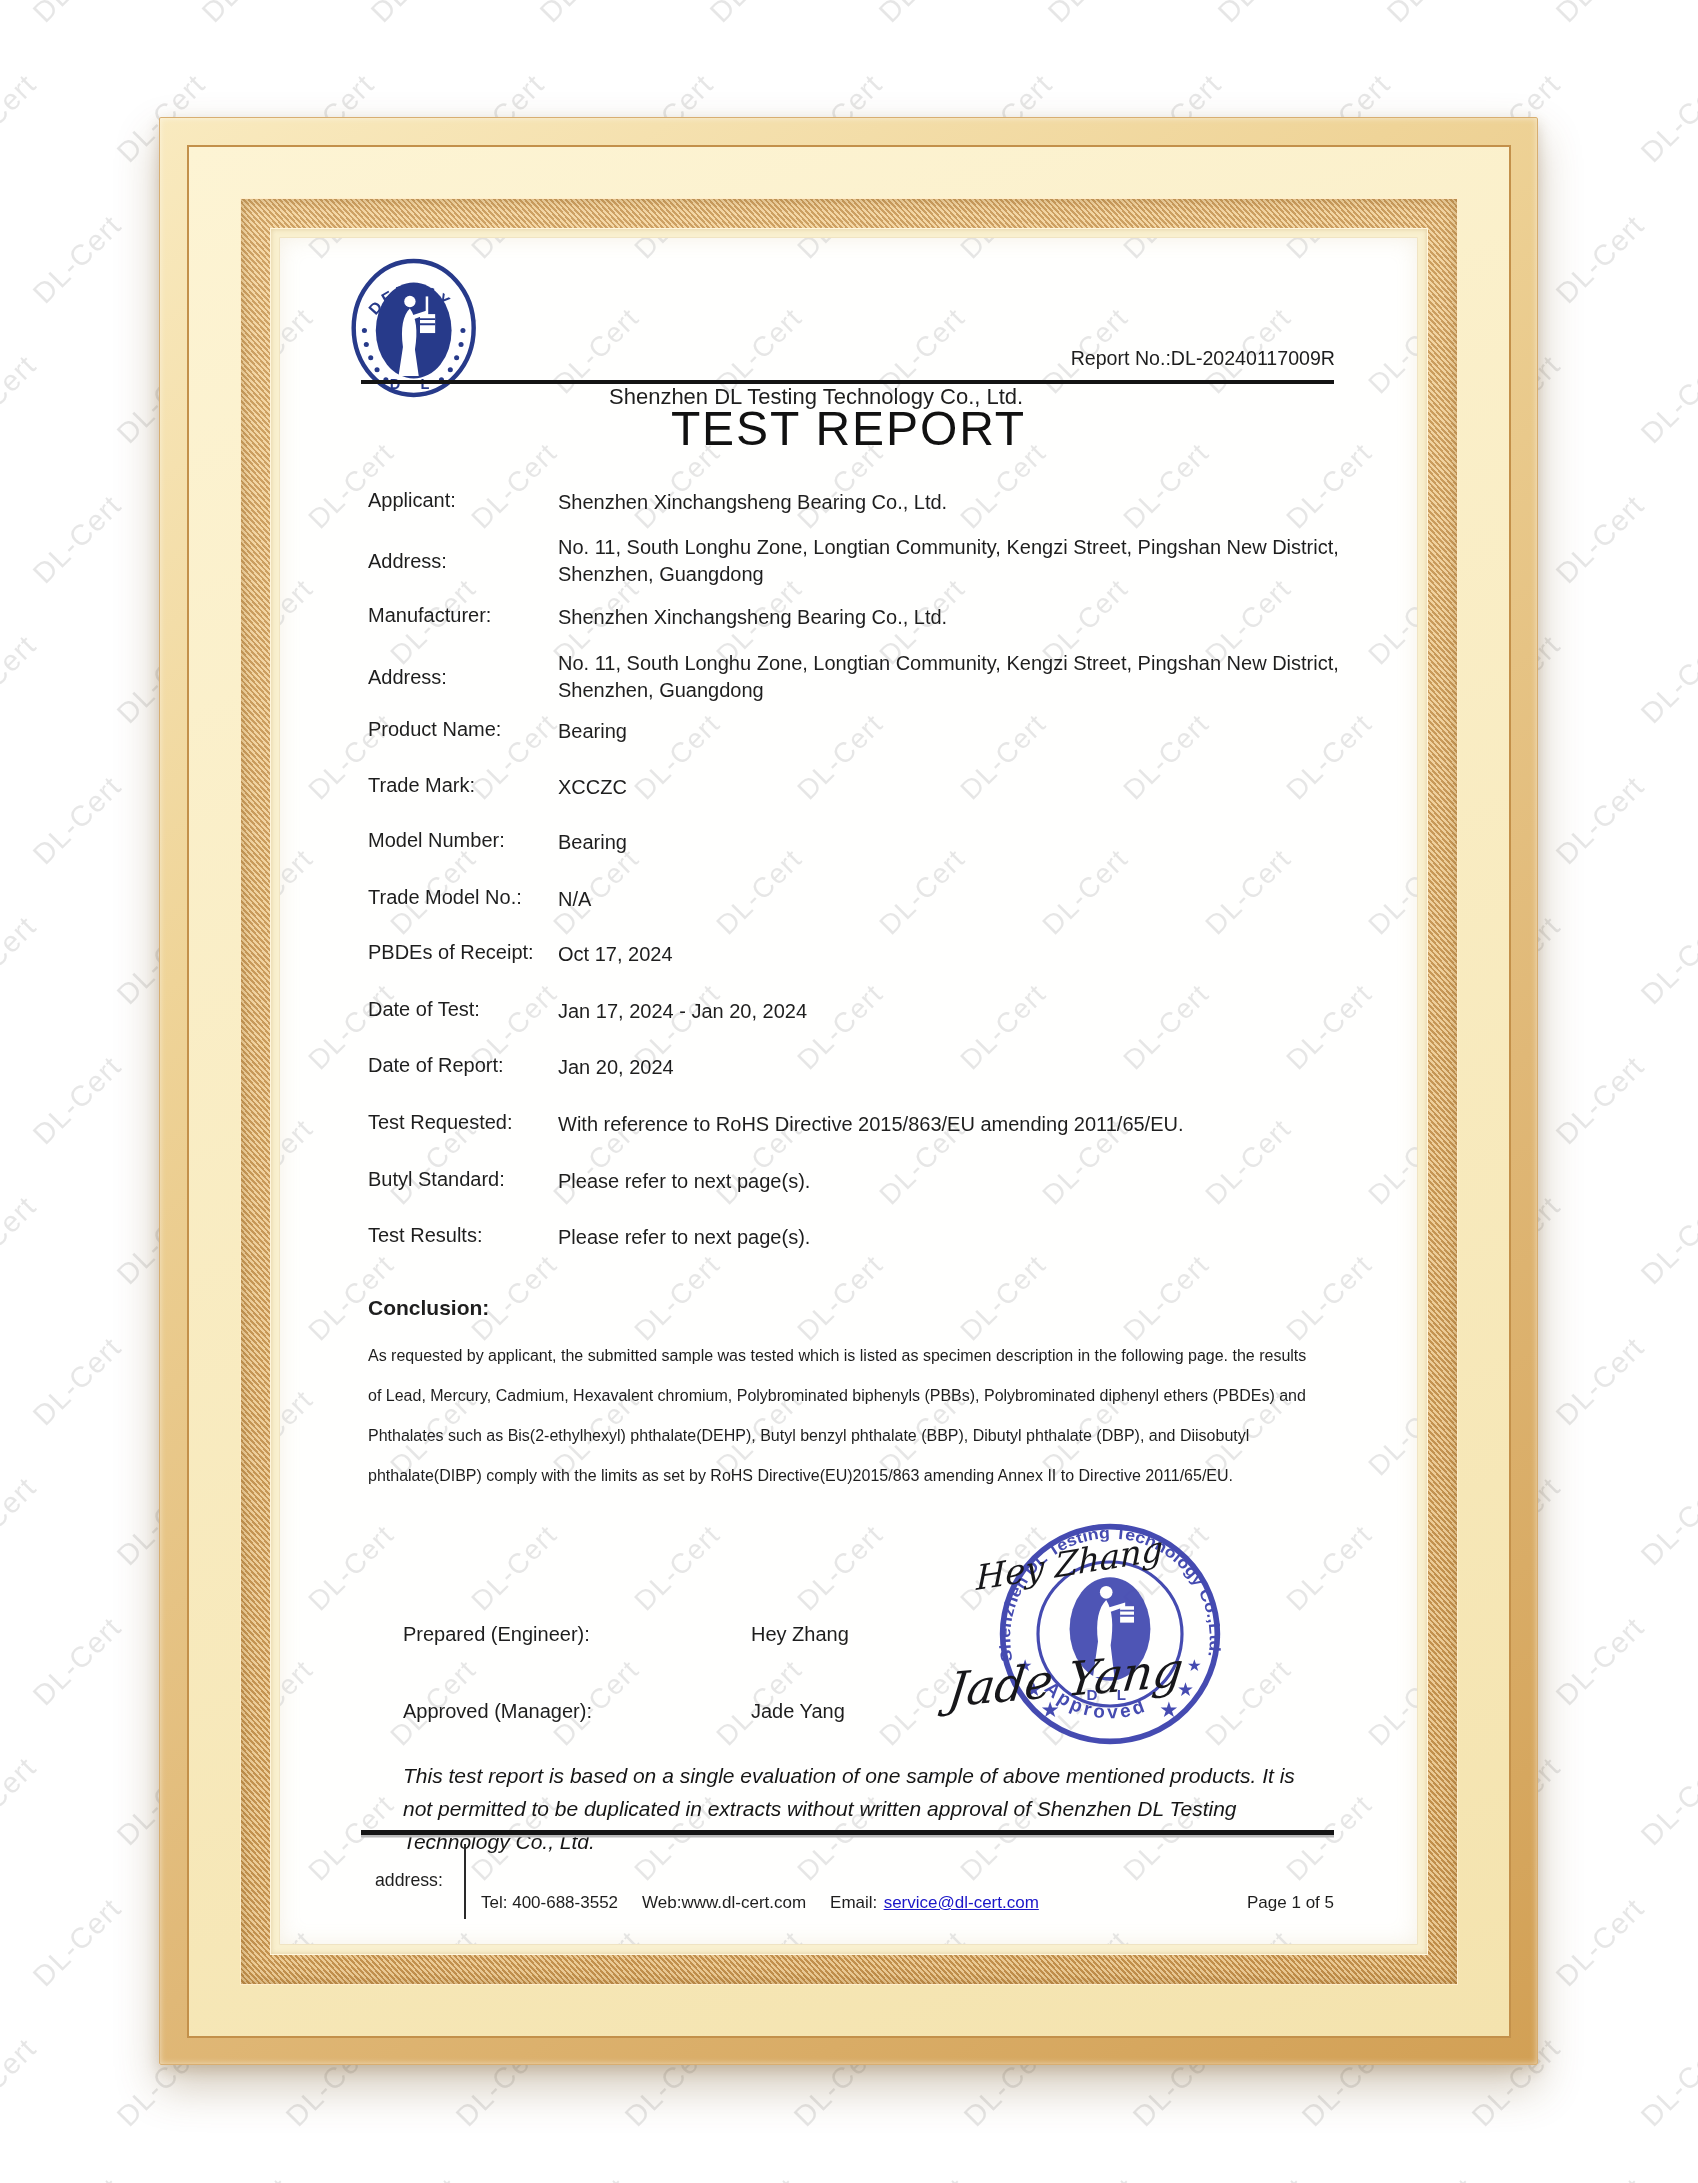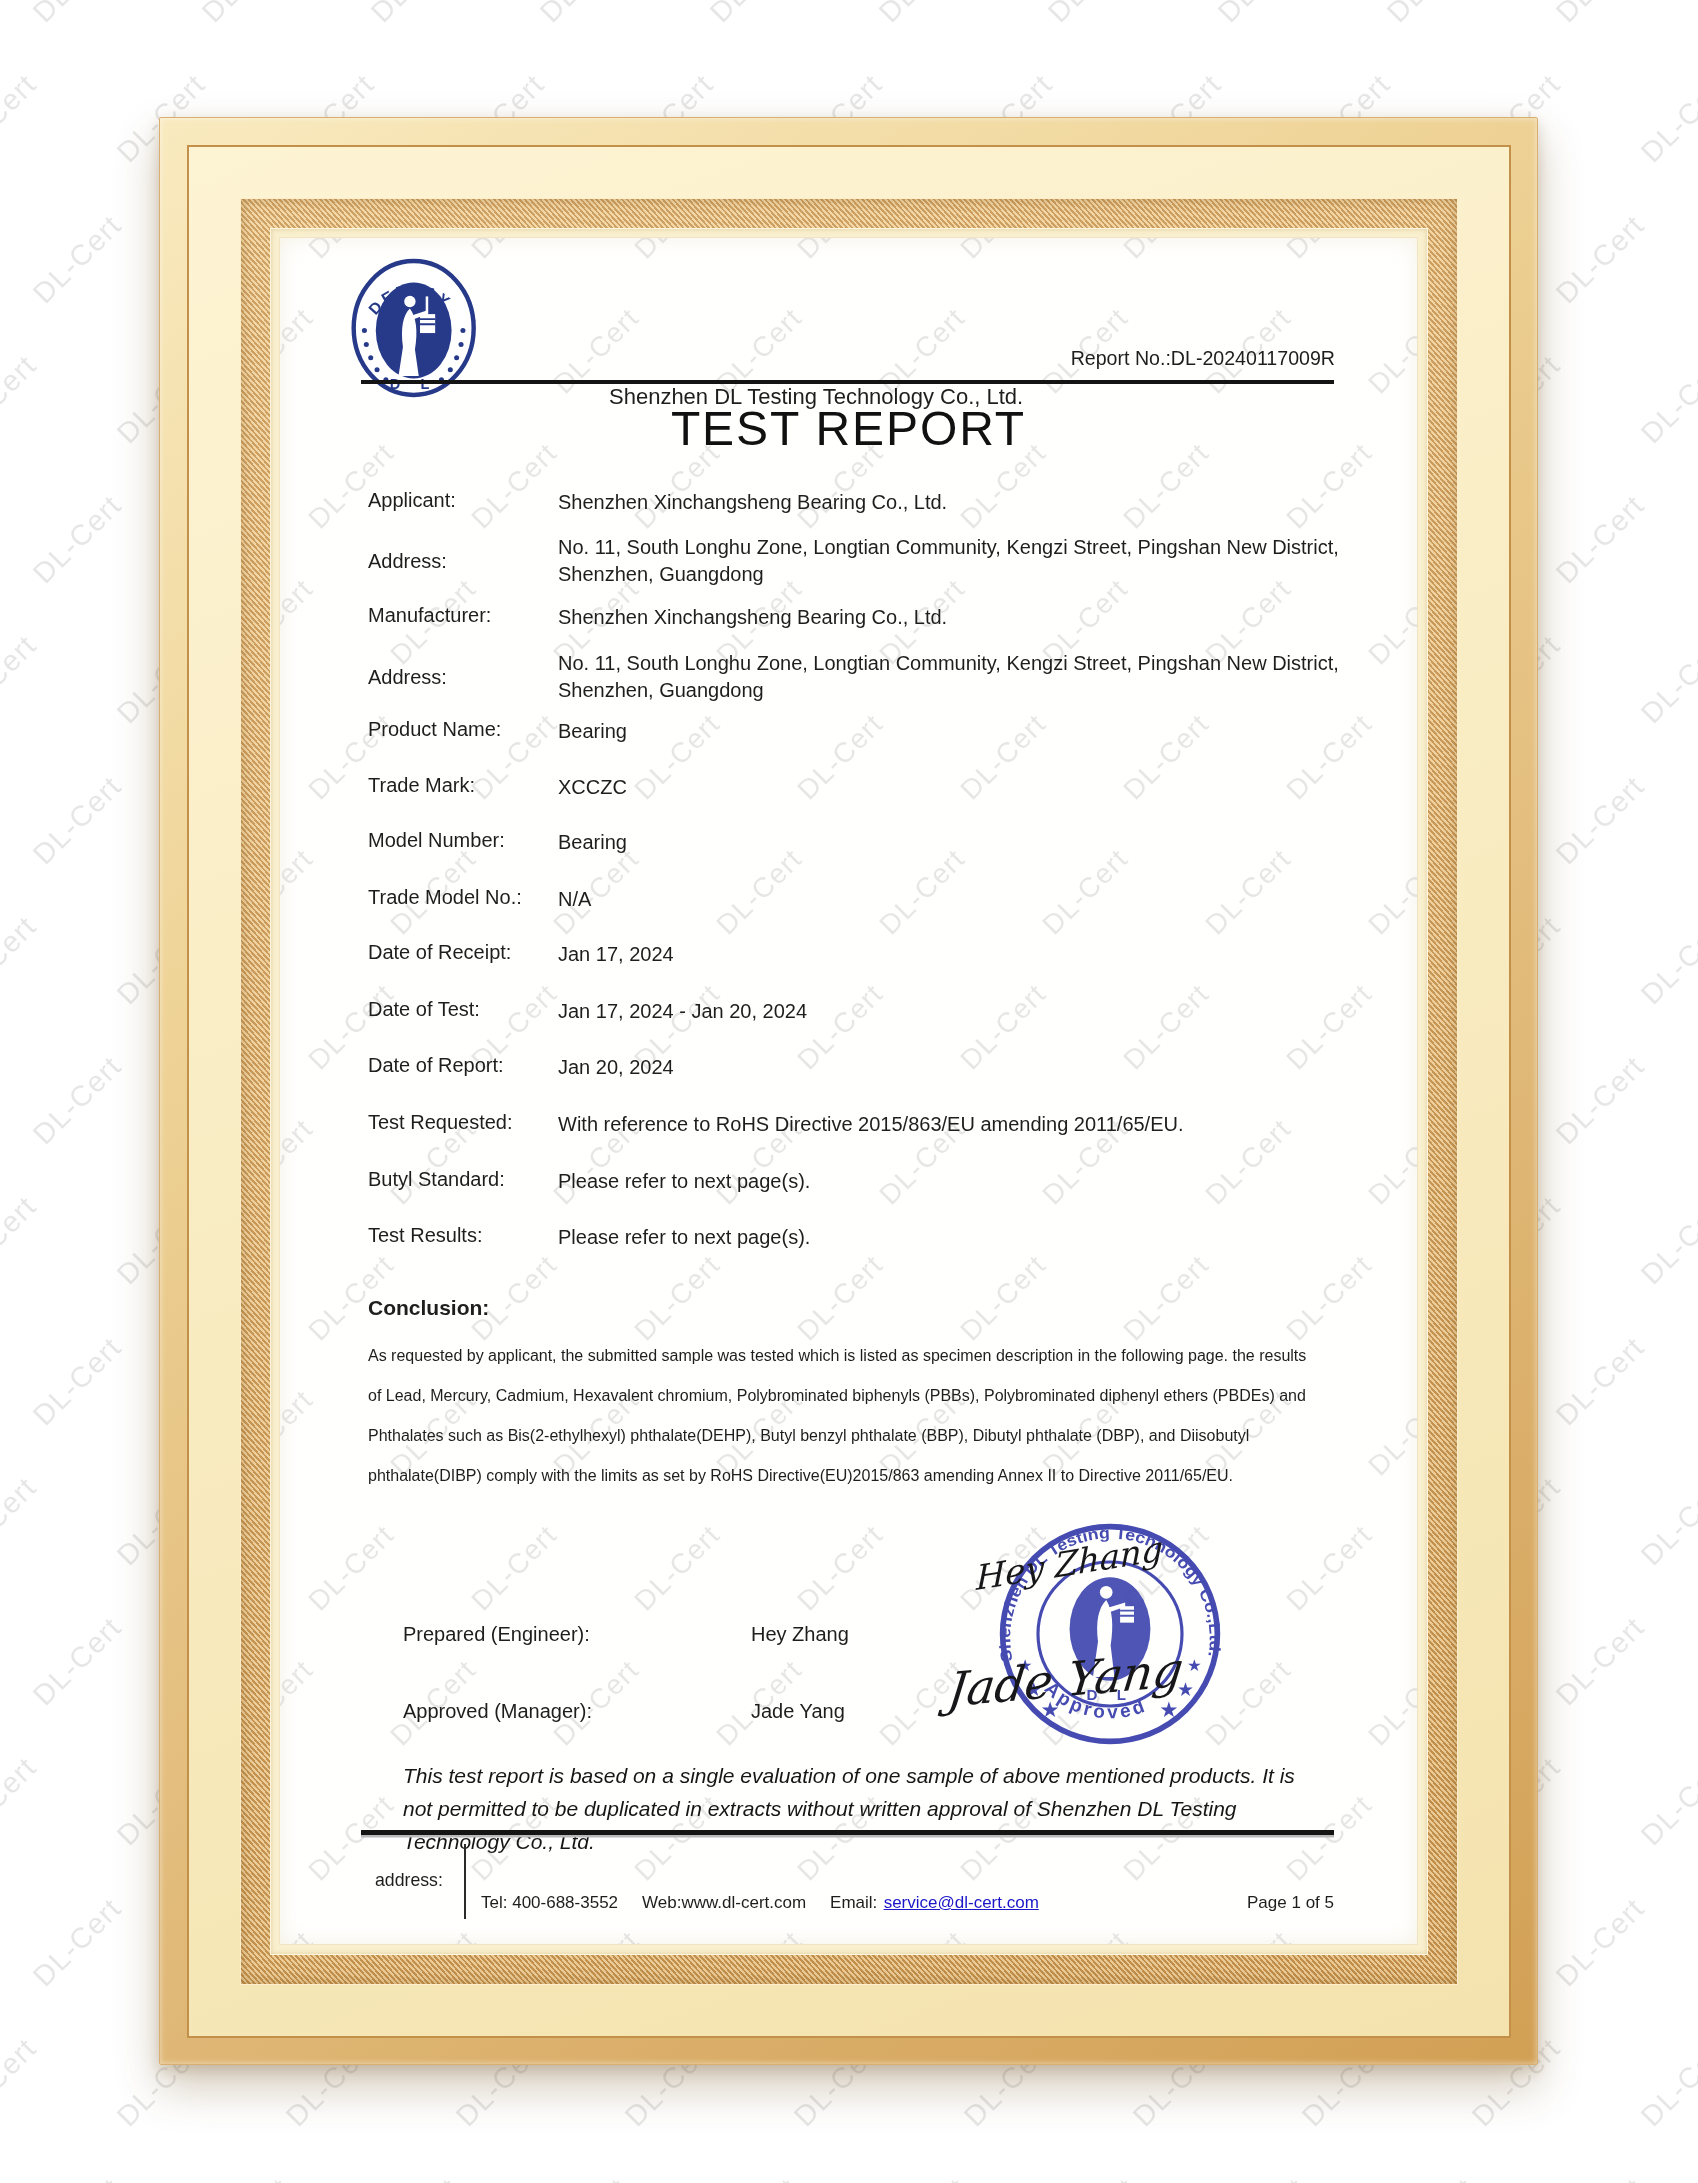--- a/index.html
+++ b/index.html
@@ -428,22 +428,22 @@
                 </div>
           <div class="frow" style="top:591px">
                   <div class="flabel">Model Number:</div>
                   <div class="fvalue">Bearing</div>
                 </div>
           <div class="frow" style="top:648px">
                   <div class="flabel">Trade Model No.:</div>
                   <div class="fvalue">N/A</div>
                 </div>
           <div class="frow" style="top:703px">
-                  <div class="flabel">Date of Receipt:</div>
-                  <div class="fvalue">Jan 17, 2024</div>
+                  <div class="flabel">PBDEs of Receipt:</div>
+                  <div class="fvalue">Oct 17, 2024</div>
                 </div>
           <div class="frow" style="top:760px">
                   <div class="flabel">Date of Test:</div>
                   <div class="fvalue">Jan 17, 2024 - Jan 20, 2024</div>
                 </div>
           <div class="frow" style="top:816px">
                   <div class="flabel">Date of Report:</div>
                   <div class="fvalue">Jan 20, 2024</div>
                 </div>
           <div class="frow" style="top:873px">

